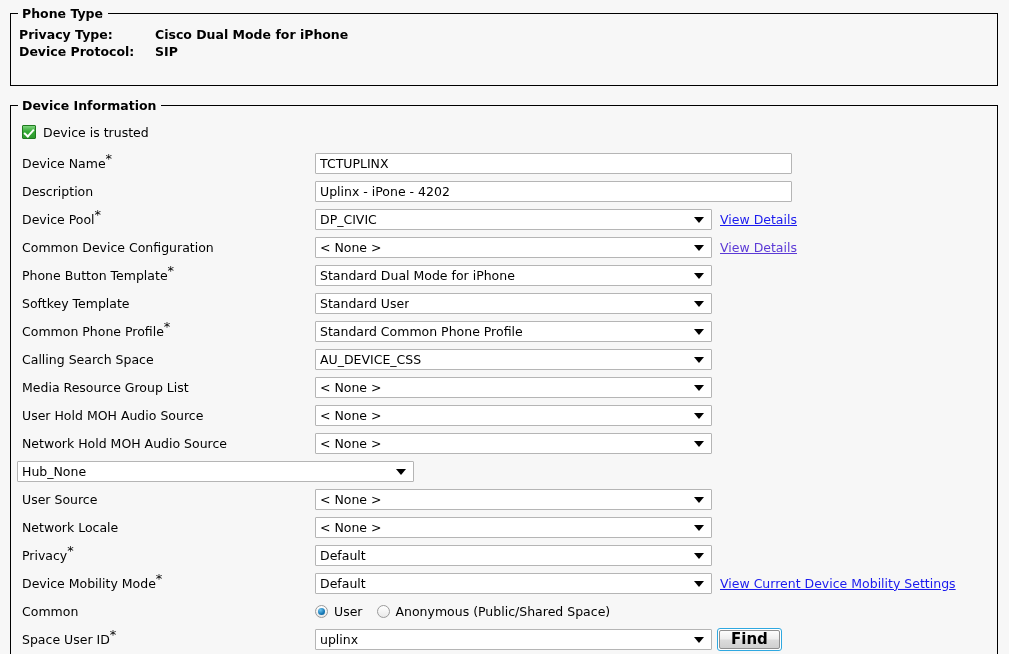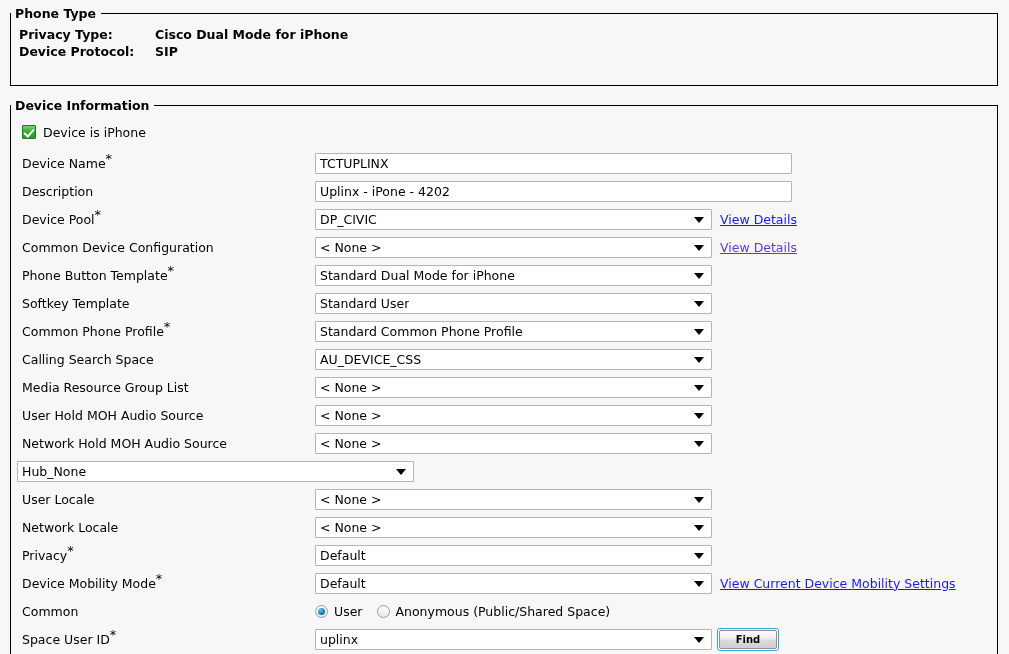--- a/index.html
+++ b/index.html
@@ -22,20 +22,21 @@
     border: 1px solid #000;
     margin: 0;
     padding: 0;
     background: #f7f7f7;
     position: absolute;
   }
   fieldset.box > legend {
     font-weight: bold;
     font-size: 12.5px;
     padding: 0 5px 0 4px;
+    margin-left: 7px;
     color: #000;
   }
 
   #phone-type-box {
     left: 10px;
     top: 6px;
     width: 986px;
     height: 78px;
   }
   #device-info-box {
@@ -217,21 +218,21 @@
   }
   .btn-find .face {
     flex: 1;
     border: 1px solid #8f8f8f;
     border-radius: 2px;
     background: linear-gradient(to bottom, #fdfdfd 0%, #ededed 48%, #dcdcdc 52%, #cfcfcf 100%);
     display: flex;
     align-items: center;
     justify-content: center;
     font-weight: bold;
-    font-size: 10px;
+    font-size: 15px;
     color: #000;
     padding: 0 11px;
   }
 </style>
 </head>
 <body>
 
 <fieldset class="box" id="phone-type-box">
   <legend>Phone Type</legend>
   <table class="pt-table">
@@ -248,21 +249,21 @@
   </table>
 </fieldset>
 
 <fieldset class="box" id="device-info-box">
   <legend>Device Information</legend>
 
   <div class="form-wrap">
 
     <div class="trusted-row">
       <span class="chk-icon"></span>
-      <span class="trusted-label">Device is iPhone</span>
+      <span class="trusted-label">Device is trusted</span>
     </div>
 
     <div class="row">
       <div class="lbl"><span>Device Name</span><span class="req">*</span></div>
       <div class="ctl">
         <input class="txt" type="text" value="TCTUPLINX" style="">
       </div>
     </div>
 
     <div class="row">
@@ -367,21 +368,21 @@
     <div class="row">
       <div class="ctl">
         <div class="sel">
           <span class="val">Hub_None</span>
           <span class="arrow"></span>
         </div>
       </div>
     </div>
 
     <div class="row">
-      <div class="lbl">User Locale</div>
+      <div class="lbl">User Source</div>
       <div class="ctl">
         <div class="sel">
           <span class="val">&lt; None &gt;</span>
           <span class="arrow"></span>
         </div>
       </div>
     </div>
 
     <div class="row">
       <div class="lbl">Network Locale</div>

